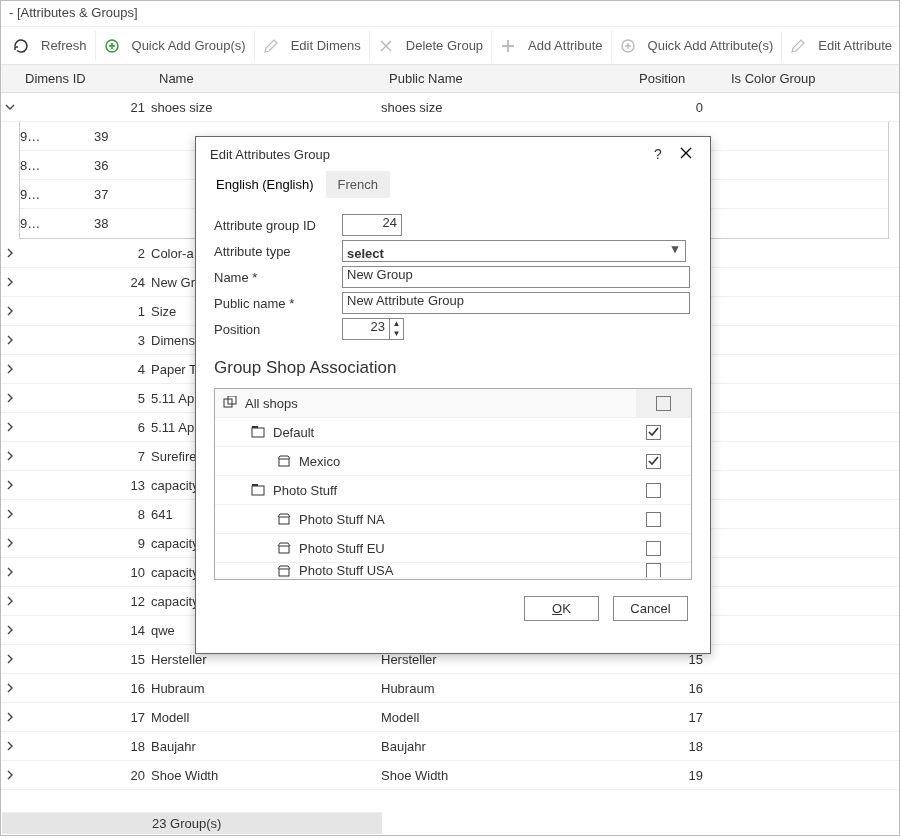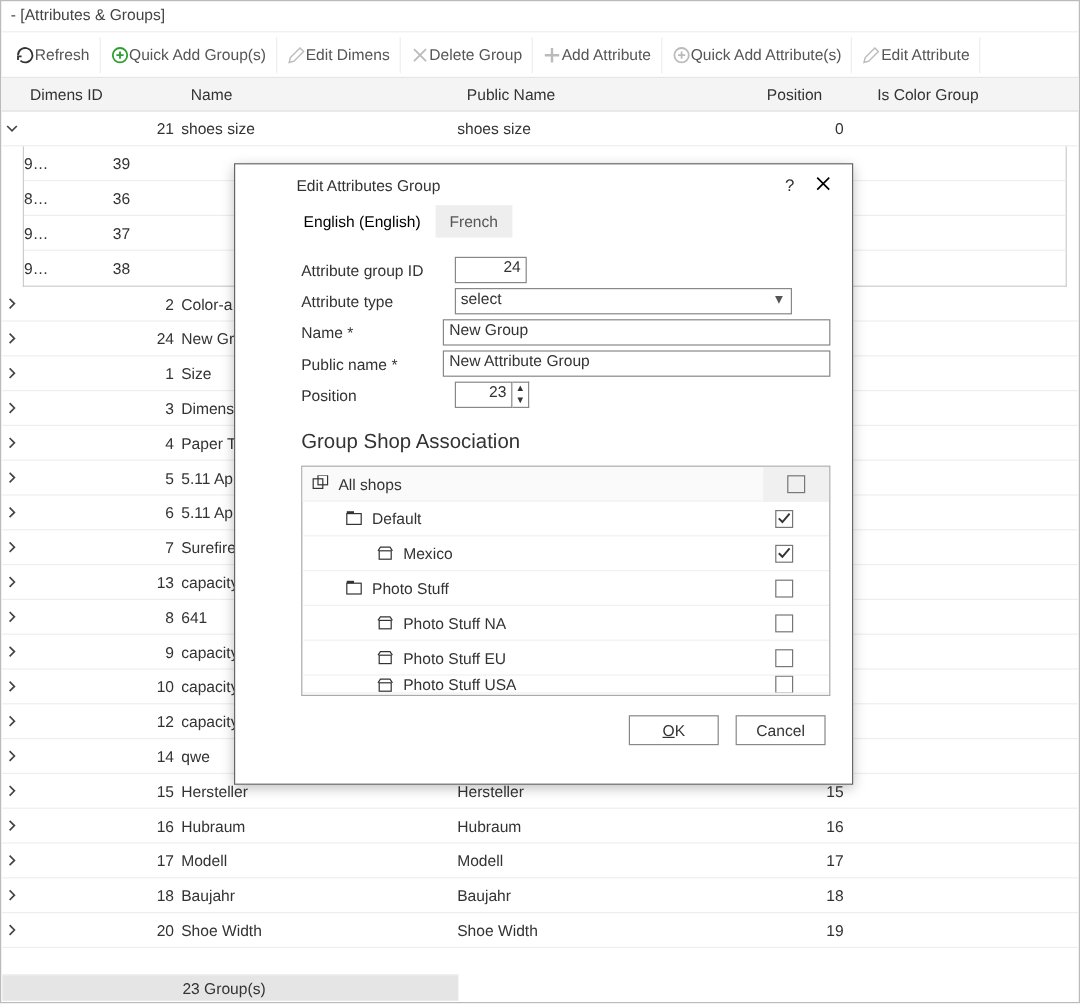--- a/index.html
+++ b/index.html
@@ -31,21 +31,21 @@
     height: 38px;
     display: flex;
     align-items: center;
     gap: 0;
     border-bottom: 1px solid #e6e6e6;
     padding: 0 4px;
   }
   .tbtn {
     display: flex;
     align-items: center;
-    gap: 0;
+    gap: 12px;
     height: 30px;
     padding: 0 8px;
     font-size: 13px;
     color: #555;
     cursor: pointer;
     border-right: 1px solid #eee;
     white-space: nowrap;
   }
   .tbtn.highlight {
     border: 2px solid #e03030;
@@ -112,21 +112,20 @@
   .dialog {
     position: absolute;
     left: 194px; top: 135px;
     width: 516px;
     height: 518px;
     background: #fff;
     border: 1px solid #666;
     box-shadow: 0 3px 10px rgba(0,0,0,0.25);
     display: flex;
     flex-direction: column;
-    padding-left: 37px;
   }
   .dlg-title {
     height: 34px;
     display: flex;
     align-items: center;
     padding: 0 10px 0 14px;
     font-size: 13px;
   }
   .dlg-title .sp { flex: 1; }
   .dlg-title .help, .dlg-title .close { width: 28px; text-align: center; cursor: pointer; font-size: 14px; color: #333;}
@@ -151,21 +150,21 @@
   .flabel { width: 128px; font-size: 13px; color: #333; }
   .finput {
     border: 1px solid #888;
     height: 22px;
     font-size: 13px;
     padding: 0 4px;
     color: #333;
     background: #fff;
   }
   .finput.num { width: 60px; text-align: right; }
-  .finput.sel { width: 281px; position: relative; display: inline-flex; align-items: flex-start; }
+  .finput.sel { width: 344px; position: relative; display: inline-flex; align-items: flex-end; font-weight: bold; }
   .finput.sel .dd { position: absolute; right: 2px; top: 0; width: 16px; text-align: center; color: #555; }
   .finput.txt { width: 348px; }
   .spin-wrap { display: inline-flex; align-items: center; }
   .spin-btns { display: inline-flex; flex-direction: column; border: 1px solid #888; border-left: none; height: 22px; width: 14px; }
   .spin-btns span { font-size: 8px; line-height: 10px; text-align: center; color: #333; cursor: pointer; }
   .section-h {
     font-size: 17px;
     color: #333;
     margin: 16px 0 10px 18px;
     font-weight: 400;

